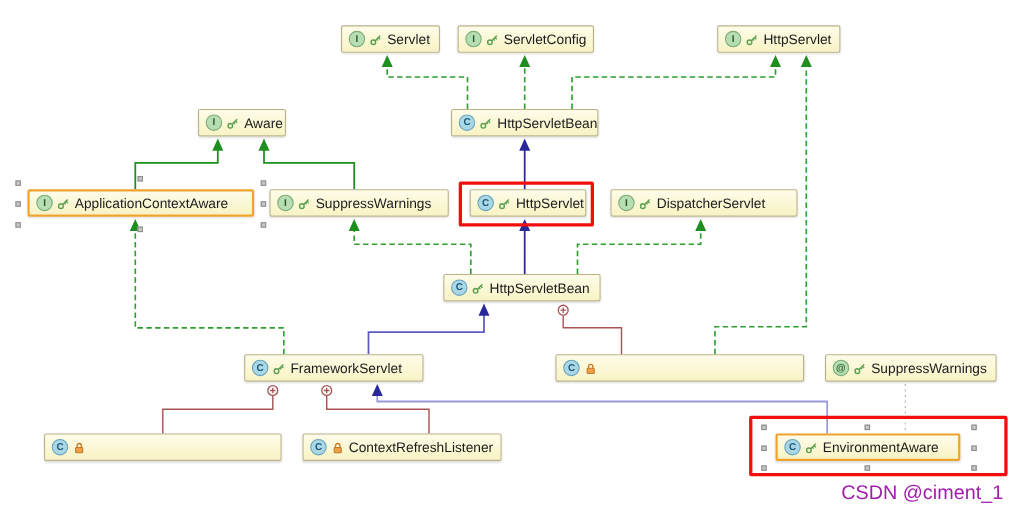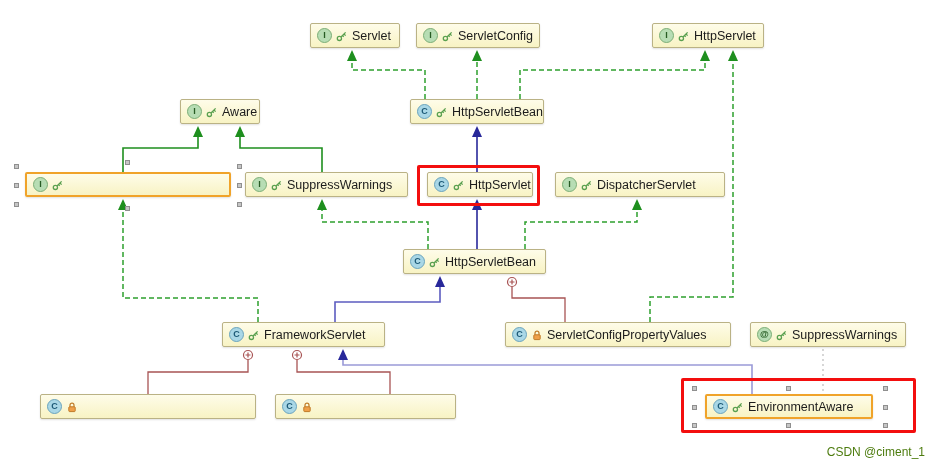--- a/index.html
+++ b/index.html
@@ -14,21 +14,21 @@
   .node.selected{border:2px solid #f0a32a;}
   .lbl{font-size:12.5px;color:#1c1c1c;text-align:right;}
   .ci{display:inline-block;width:13px;height:13px;border-radius:50%;
       font-size:9px;font-weight:bold;line-height:13px;text-align:center;flex:0 0 13px;}
   .ci.iface,.ci.anno{background:#b7ddb4;border:1px solid #7cae77;color:#275c24;}
   .ci.clazz{background:#a9d7e6;border:1px solid #6ba4bd;color:#1d5a77;}
   .mod{width:12px;height:12px;flex:0 0 12px;}
   .hl-rect{position:absolute;border:3px solid #f30e0e;border-radius:2px;z-index:5;pointer-events:none;}
   .handle{position:absolute;width:5px;height:5px;background:#c6c6c6;border:1px solid #8f8f8f;
           box-sizing:border-box;z-index:4;}
-  #watermark{position:absolute;right:5px;bottom:3px;font-size:12px;color:#4d7c0f;z-index:6;}
+  #watermark{position:absolute;right:18px;bottom:3px;font-size:18px;color:#a21caf;z-index:6;}
 </style>
 </head>
 <body>
 
 <div id="stage">
 
   <svg id="edges" width="930" height="462">
     <g fill="none">
 
       <path d="M425 99 V70 H352 V59" stroke="#2ea02e" stroke-width="1.5" stroke-dasharray="5 3"></path>
@@ -129,20 +129,21 @@
         <use href="#sym-key"></use>
       </svg>
     <span class="lbl">HttpServletBean</span>
   </div>
 
   <div class="node selected" style="left:25px;top:172px;width:206px">
     <span class="ci iface">I</span>
     <svg class="mod" viewBox="0 0 12 12">
         <use href="#sym-key"></use>
       </svg>
+    <span class="lbl">ApplicationContextAware</span>
   </div>
 
   <div class="node" style="left:245px;top:172px;width:163px">
     <span class="ci iface">I</span>
     <svg class="mod" viewBox="0 0 12 12">
         <use href="#sym-key"></use>
       </svg>
     <span class="lbl">SuppressWarnings</span>
   </div>
 
@@ -176,21 +177,20 @@
         <use href="#sym-key"></use>
       </svg>
     <span class="lbl">FrameworkServlet</span>
   </div>
 
   <div class="node" style="left:505px;top:322px;width:226px">
     <span class="ci clazz">C</span>
     <svg class="mod" viewBox="0 0 12 12">
         <use href="#sym-lock"></use>
       </svg>
-    <span class="lbl">ServletConfigPropertyValues</span>
   </div>
 
   <div class="node" style="left:750px;top:322px;width:156px">
     <span class="ci anno">@</span>
     <svg class="mod" viewBox="0 0 12 12">
         <use href="#sym-key"></use>
       </svg>
     <span class="lbl">SuppressWarnings</span>
   </div>
 
@@ -199,20 +199,21 @@
     <svg class="mod" viewBox="0 0 12 12">
         <use href="#sym-lock"></use>
       </svg>
   </div>
 
   <div class="node" style="left:275px;top:394px;width:181px">
     <span class="ci clazz">C</span>
     <svg class="mod" viewBox="0 0 12 12">
         <use href="#sym-lock"></use>
       </svg>
+    <span class="lbl">ContextRefreshListener</span>
   </div>
 
   <div class="node selected" style="left:705px;top:394px;width:168px">
     <span class="ci clazz">C</span>
     <svg class="mod" viewBox="0 0 12 12">
         <use href="#sym-key"></use>
       </svg>
     <span class="lbl">EnvironmentAware</span>
   </div>
 

